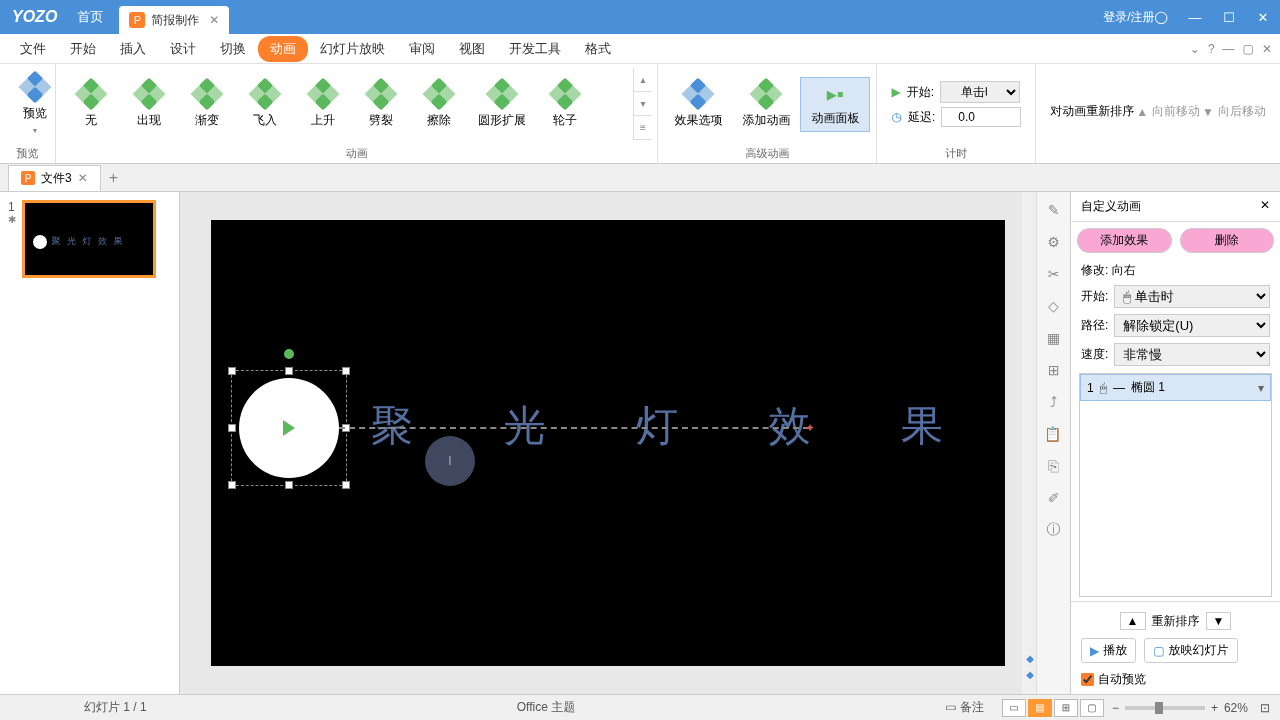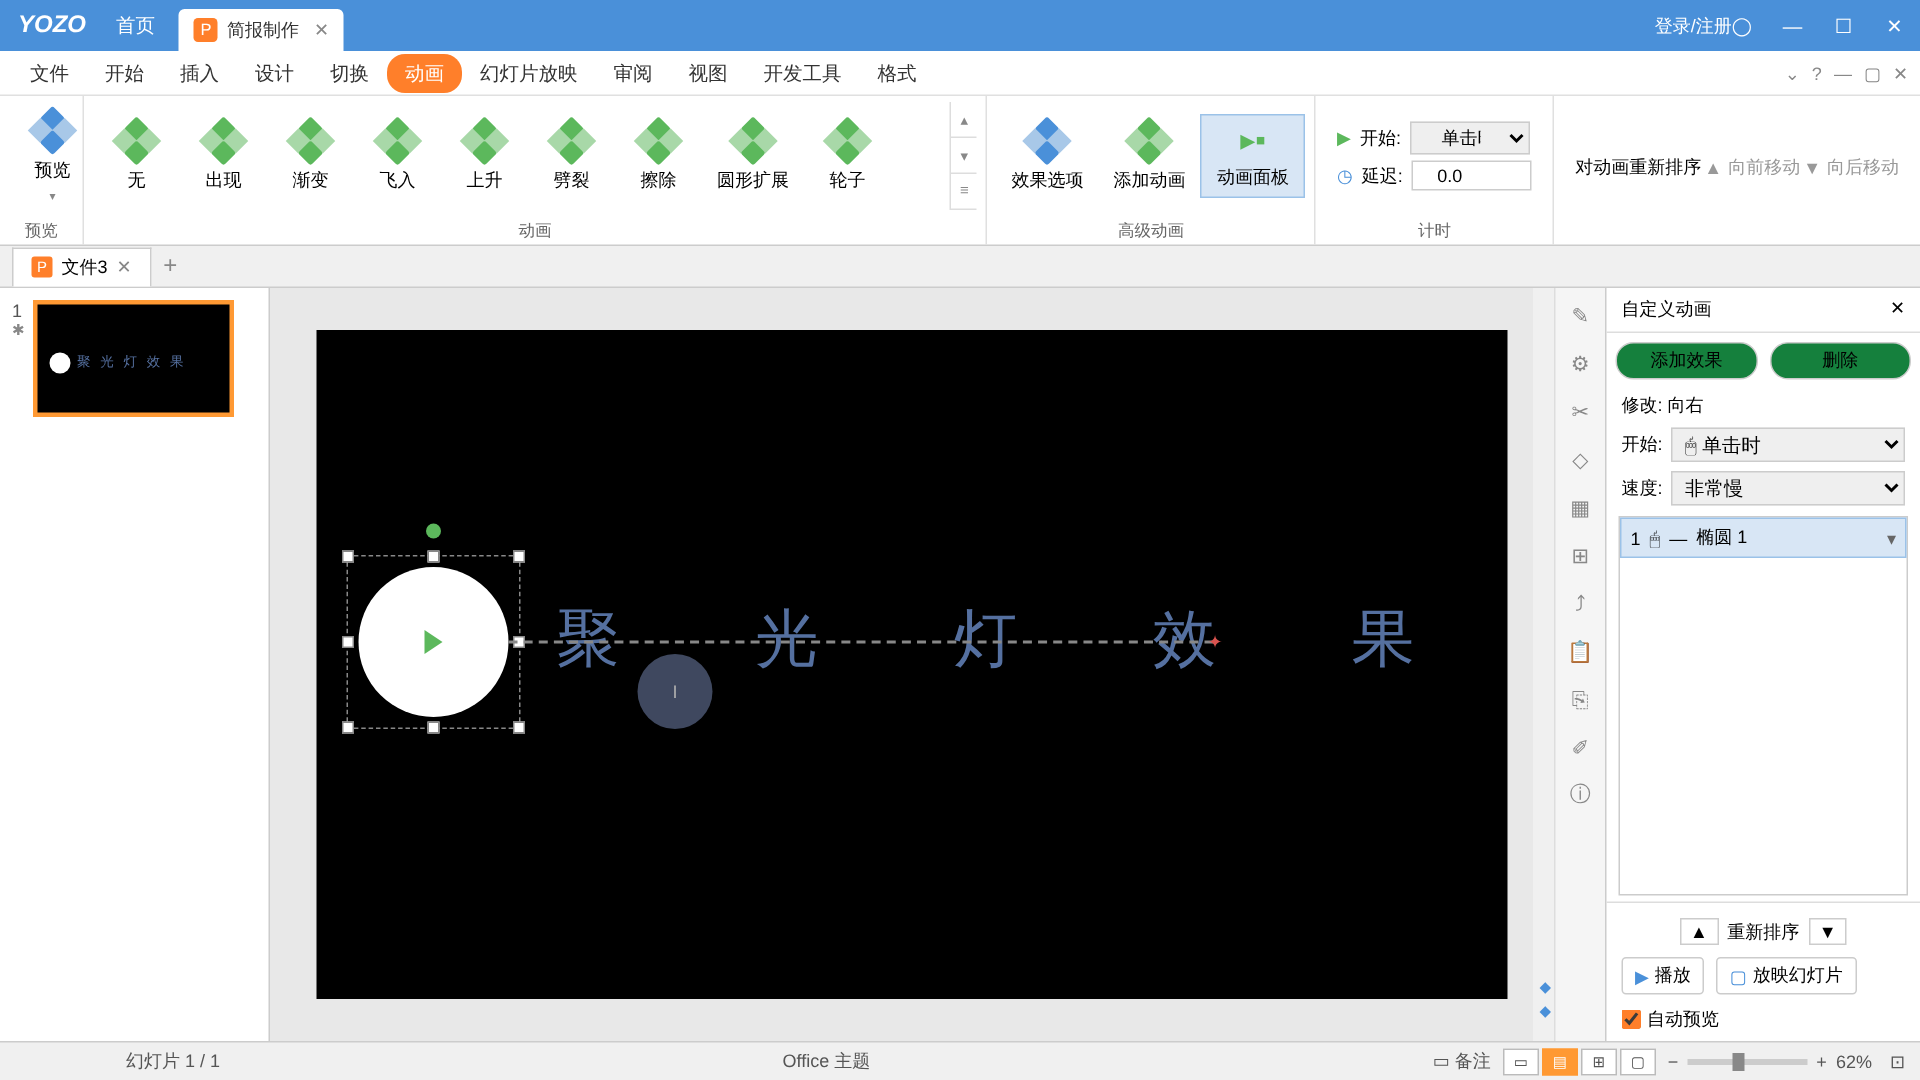--- a/index.html
+++ b/index.html
@@ -76,21 +76,21 @@
 .cursor-dot { width: 50px; height: 50px; background: #4a5570; border-radius: 50%; position: absolute; left: 214px; top: 216px; opacity: 0.85; display: flex; align-items: center; justify-content: center; color: #ccc; }
 .scroll-v { position: absolute; right: 0; top: 0; width: 14px; height: 100%; background: #f0f0f0; }
 .scroll-diamond { position: absolute; right: 2px; color: #4a90d9; font-size: 10px; }
 
 .side-toolbar { width: 34px; background: #f5f5f5; border-left: 1px solid #ddd; display: flex; flex-direction: column; align-items: center; padding-top: 8px; gap: 12px; }
 .side-ico { width: 20px; height: 20px; color: #888; display: flex; align-items: center; justify-content: center; font-size: 14px; }
 
 .anim-panel { width: 210px; background: #fff; border-left: 1px solid #ccc; display: flex; flex-direction: column; }
 .ap-header { padding: 6px 10px; border-bottom: 1px solid #ddd; display: flex; justify-content: space-between; font-size: 12px; }
 .ap-btns { display: flex; gap: 8px; padding: 6px; }
-.ap-btn { flex: 1; border: 1px solid #ccc; border-radius: 12px; padding: 3px 0; text-align: center; font-size: 12px; background: #15803d; }
+.ap-btn { flex: 1; border: 1px solid #ccc; border-radius: 12px; padding: 3px 0; text-align: center; font-size: 12px; background: #f9a8d4; }
 .ap-row { display: flex; align-items: center; padding: 3px 10px; font-size: 12px; gap: 6px; }
 .ap-row select { flex: 1; border: 1px solid #ccc; padding: 2px 4px; font-size: 13px; }
 .ap-list { margin: 4px 8px; border: 1px solid #ccc; height: 270px; }
 .ap-item { background: #d8e6f5; border: 1px solid #9bc2e8; padding: 4px 6px; display: flex; align-items: center; gap: 6px; font-size: 12px; }
 .ap-item .dd { margin-left: auto; color: #666; }
 .ap-footer { padding: 6px 10px; border-top: 1px solid #ddd; }
 .ap-reorder { display: flex; align-items: center; justify-content: center; gap: 6px; font-size: 12px; padding: 4px; }
 .ap-play-row { display: flex; gap: 8px; padding: 4px 0; }
 .ap-pbtn { border: 1px solid #ccc; border-radius: 3px; padding: 3px 8px; font-size: 12px; display: flex; align-items: center; gap: 4px; }
 .ap-check { display: flex; align-items: center; gap: 4px; font-size: 12px; padding-top: 4px; }
@@ -367,20 +367,24 @@
     <div class="ap-btns">
       <div class="ap-btn">添加效果</div>
       <div class="ap-btn">删除</div>
     </div>
     <div class="ap-row">修改: 向右</div>
     <div class="ap-row">
       <span>开始:</span>
       <select><option>🖱 单击时</option></select>
     </div>
     <div class="ap-row">
+      <span>路径:</span>
+      <select><option>解除锁定(U)</option></select>
+    </div>
+    <div class="ap-row">
       <span>速度:</span>
       <select><option>非常慢</option></select>
     </div>
     <div class="ap-list">
       <div class="ap-item">
         <span>1</span>
         <span>🖱</span>
         <span>—</span>
         <span>椭圆 1</span>
         <span class="dd">▾</span>
@@ -408,21 +412,21 @@
       </div>
     </div>
   </div>
 </div>
 
 <div class="statusbar">
   <span style="margin-left:74px">幻灯片 1 / 1</span>
   <div class="status-spacer"></div>
   <span>Office 主题</span>
   <div class="status-spacer"></div>
-  <span style="">▭ <span>备注</span></span>
+  <span style="margin-right:10px">▭ <span>备注</span></span>
   <div class="view-btns">
     <div class="vb">▭</div>
     <div class="vb active">▤</div>
     <div class="vb">⊞</div>
     <div class="vb">▢</div>
   </div>
   <div class="zoom">
     <span>−</span>
     <div class="zoom-bar">
         <div class="zoom-thumb"></div>

